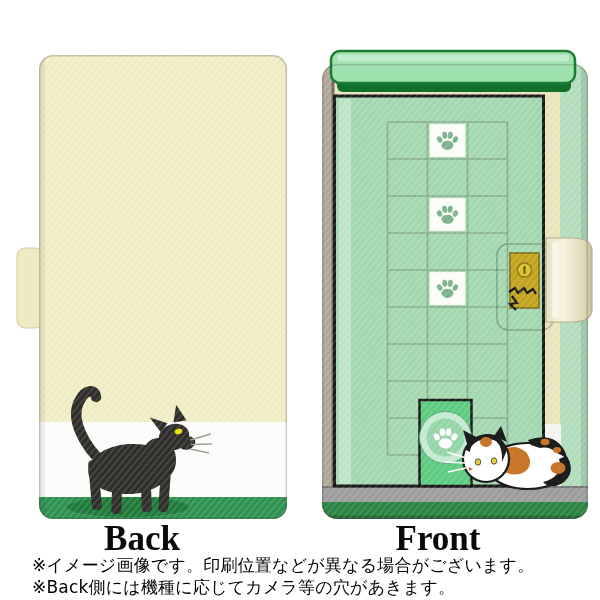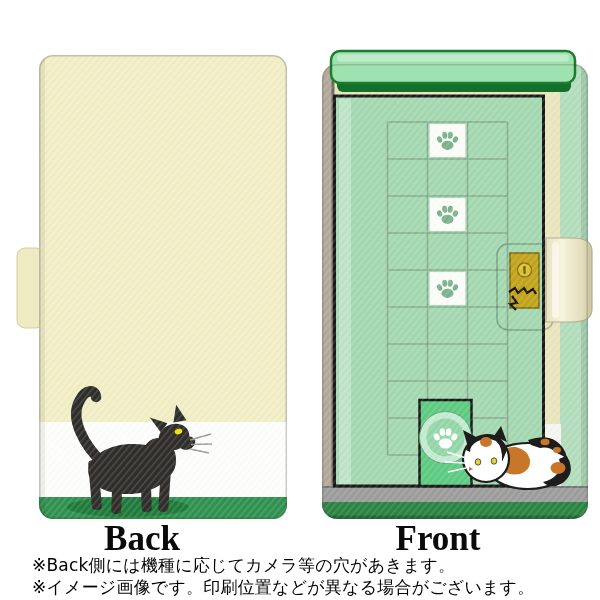--- a/index.html
+++ b/index.html
@@ -179,17 +179,17 @@
     </g>
 
     <rect x="322.8" y="64.8" width="264.5" height="453.5" rx="14.5" fill="none" stroke="rgba(60,60,50,0.22)" stroke-width="1.5"></rect>
   </g>
 </svg>
 
 <div class="case-label label-front">Front</div>
 <div class="case-label label-back">Back</div>
 
 <div class="notes">
+  <div>※イメージ画像です。印刷位置などが異なる場合がございます。</div>
   <div>※Back側には機種に応じてカメラ等の穴があきます。</div>
-  <div>※イメージ画像です。印刷位置などが異なる場合がございます。</div>
 </div>
 
 </div>
 
 </body></html>

